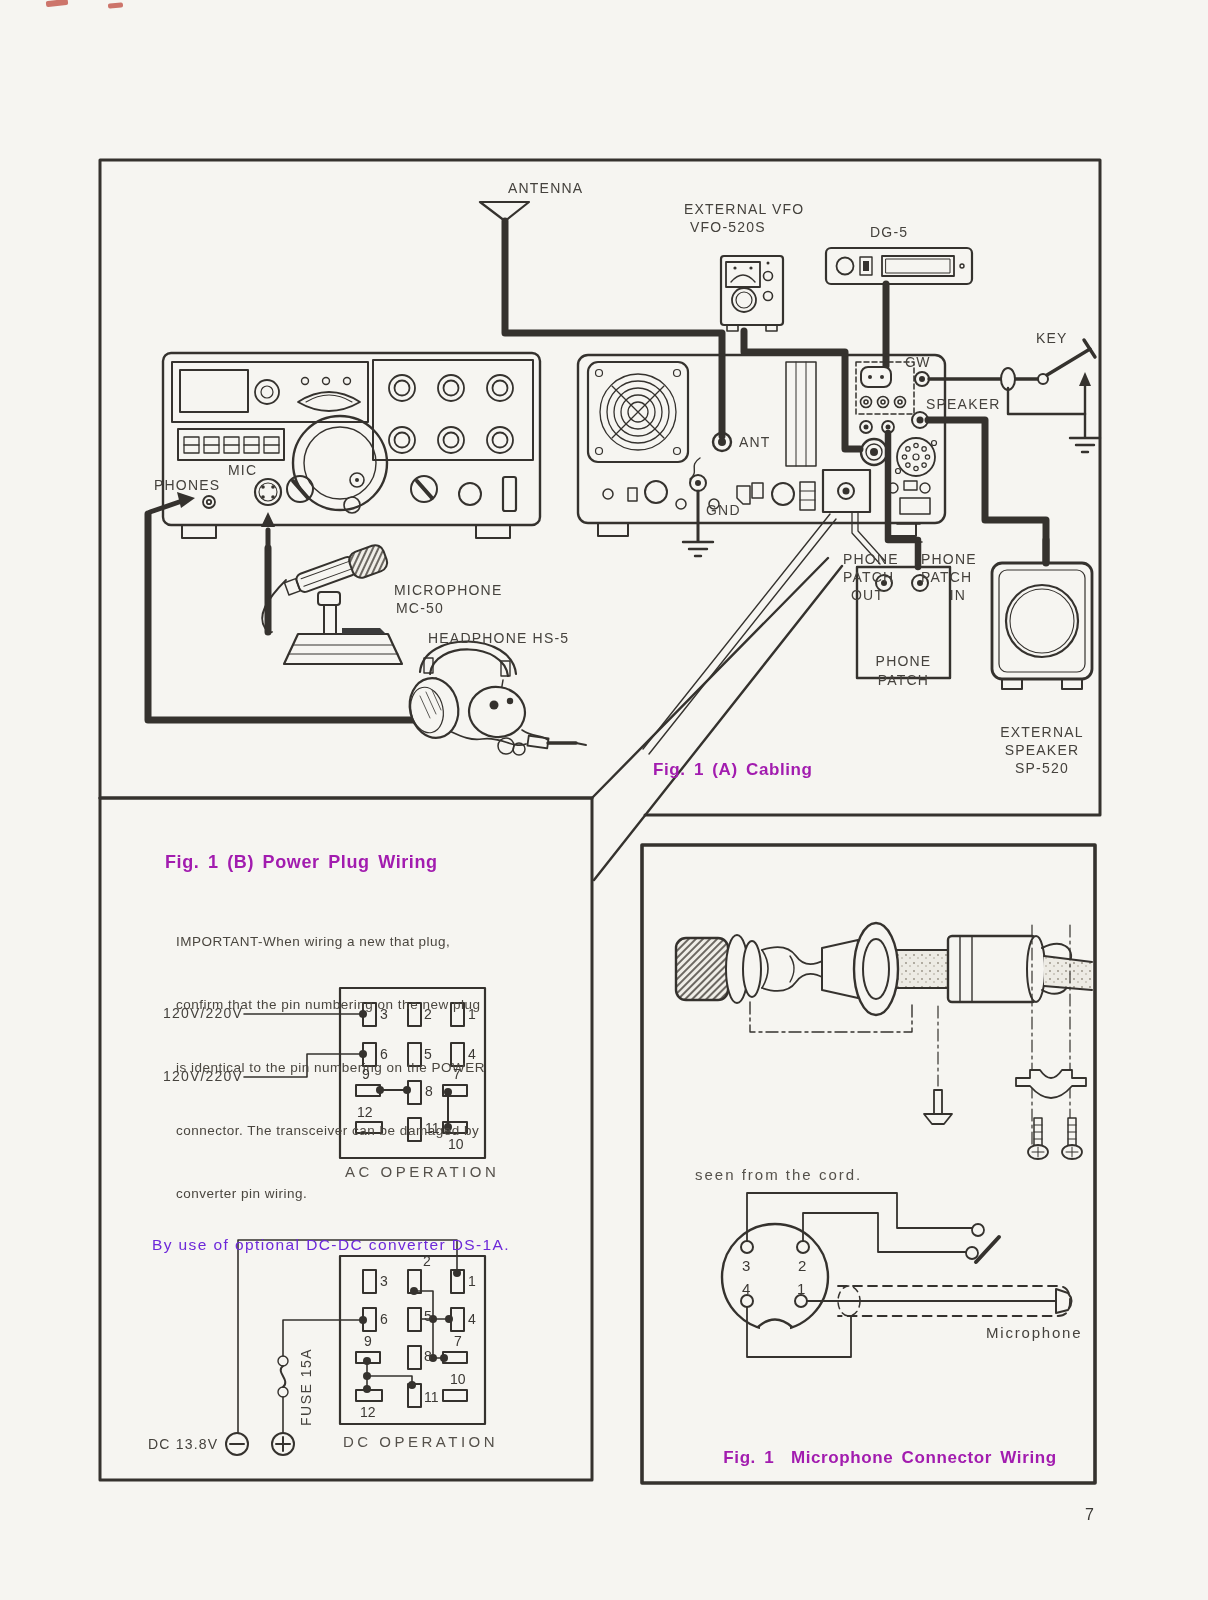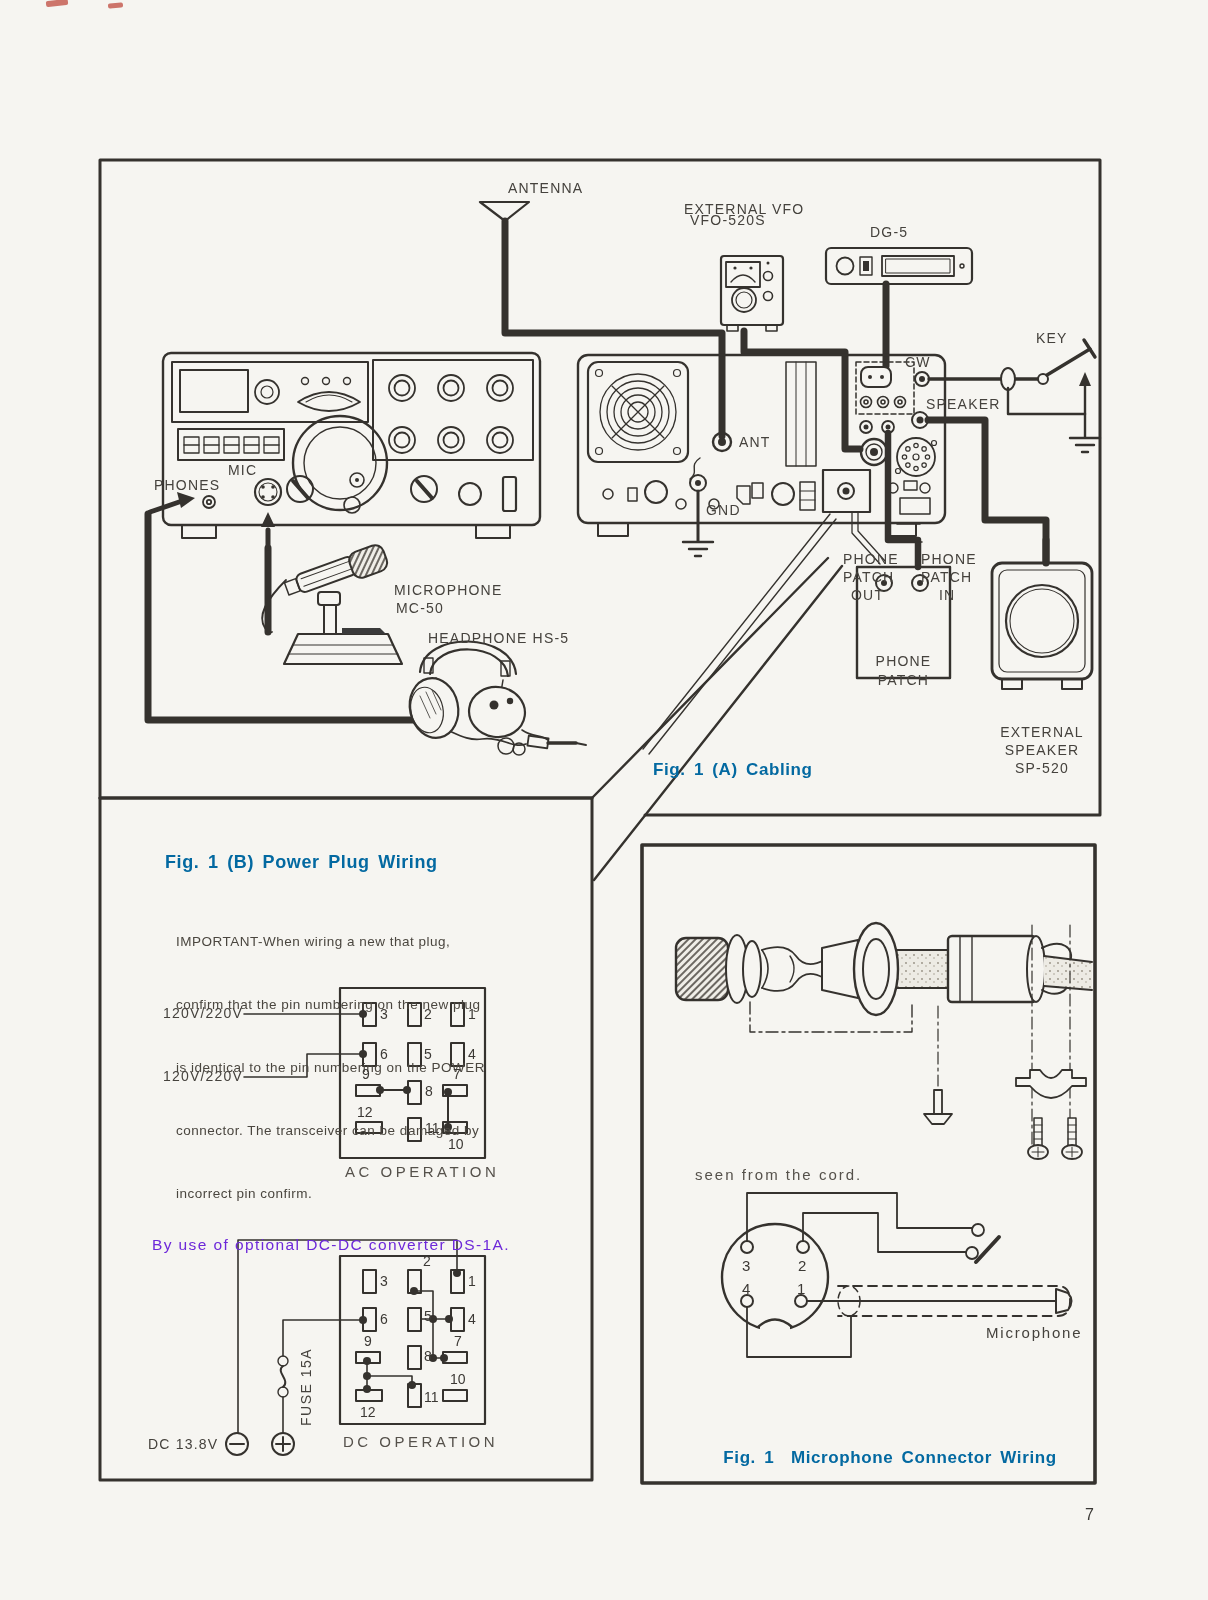--- a/index.html
+++ b/index.html
@@ -1,20 +1,20 @@
 <!DOCTYPE html>
 <html><head>
 <meta charset="utf-8">
 <style>
   html,body{margin:0;padding:0;background:#dddbd6;}
   .page{position:relative;width:1208px;height:1600px;background:#f6f5f1;
         font-family:"Liberation Sans",sans-serif;color:#45423d;overflow:hidden;}
   .page svg{position:absolute;left:0;top:0;}
   .lbl{position:absolute;font-size:14px;letter-spacing:1.2px;color:#45423d;white-space:pre;}
-  .cap{position:absolute;font-weight:bold;color:#0369a1;font-size:17px;letter-spacing:.6px;word-spacing:3px;white-space:pre;}
+  .cap{position:absolute;font-weight:bold;color:#a21caf;font-size:17px;letter-spacing:.6px;word-spacing:3px;white-space:pre;}
   .small{font-size:13.5px;letter-spacing:.5px;}
   .pin{position:absolute;font-size:14px;letter-spacing:0;color:#3c3935;white-space:pre;}
   .faint{color:#55514b;}
   .ctr{text-align:center;}
   .redmark{position:absolute;background:#bf4a3e;opacity:.75;border-radius:2px;}
 </style>
 </head>
 <body>
 
 <div class="page">
@@ -468,54 +468,54 @@
       <path d="M1056,1289 L1068,1293 Q1075,1301 1068,1310 L1056,1313 Z" stroke-width="2" fill="#f6f5f1"></path>
       <path d="M838,1286 H1058 Q1070,1286 1070,1301 Q1070,1316 1058,1316 H838" stroke-dasharray="9,6"></path>
       <ellipse cx="849" cy="1301" rx="11" ry="15" stroke-dasharray="6,5" stroke-width="1.5"></ellipse>
       <path d="M747,1307 V1357 H851 V1317"></path>
     </g>
   </g>
 </svg>
 
 <div class="lbl" style="left:464px;top:180px;margin-left:44px;">ANTENNA</div>
 <div class="lbl" style="left:684px;top:201px;">EXTERNAL VFO</div>
-<div class="lbl" style="left:690px;top:212px;">VFO-520S</div>
+<div class="lbl" style="left:690px;top:219px;">VFO-520S</div>
 <div class="lbl" style="left:870px;top:224px;">DG-5</div>
 <div class="lbl" style="left:1036px;top:330px;">KEY</div>
 <div class="lbl" style="left:905px;top:354px;">CW</div>
 <div class="lbl" style="left:926px;top:396px;">SPEAKER</div>
 <div class="lbl" style="left:739px;top:434px;">ANT</div>
 <div class="lbl" style="left:706px;top:502px;">GND</div>
 <div class="lbl" style="left:118px;top:477px;margin-left:36px;">PHONES</div>
 <div class="lbl" style="left:228px;top:462px;">MIC</div>
 <div class="lbl" style="left:394px;top:582px;">MICROPHONE</div>
 <div class="lbl" style="left:396px;top:600px;">MC-50</div>
 <div class="lbl" style="left:428px;top:630px;">HEADPHONE HS-5</div>
 
 <div class="lbl" style="left:843px;top:514px;line-height:18px;">
   <div>PHONE</div><div>PATCH</div><div style="padding-left:8px;">OUT</div>
 </div>
 <div class="lbl" style="left:921px;top:514px;line-height:18px;">
-  <div>PHONE</div><div>PATCH</div><div style="padding-left:18px;">IN</div>
+  <div>PHONE</div><div>PATCH</div><div style="padding-left:18px;text-align:center;">IN</div>
 </div>
 <div class="lbl ctr" style="left:857px;top:614px;width:93px;line-height:19px;">
   <div>PHONE</div><div>PATCH</div>
 </div>
 <div class="lbl ctr" style="left:990px;top:687px;width:104px;line-height:18px;">
   <div>EXTERNAL</div><div>SPEAKER</div><div>SP-520</div>
 </div>
 <div class="cap" style="left:653px;top:760px;">Fig. 1 (A) Cabling</div>
 
 <div class="cap" style="left:165px;top:852px;font-size:18px;">Fig. 1 (B) Power Plug Wiring</div>
 <div class="lbl small" style="left:176px;top:889px;line-height:21px;color:#4a463f;">
   <div>IMPORTANT-When wiring a new that plug,</div>
   <div>confirm that the pin numbering on the new plug</div>
   <div>is identical to the pin numbering on the POWER</div>
   <div>connector. The transceiver can be damaged by</div>
-  <div>incorrect pin confirm.</div>
+  <div>converter pin wiring.</div>
 </div>
 <div class="lbl" style="left:163px;top:1005px;">120V/220V</div>
 <div class="lbl" style="left:163px;top:1068px;">120V/220V</div>
 
 <div class="pin" style="left:380px;top:1006px;">3</div>
 <div class="pin" style="left:424px;top:1006px;">2</div>
 <div class="pin" style="left:468px;top:1006px;">1</div>
 <div class="pin" style="left:380px;top:1046px;">6</div>
 <div class="pin" style="left:424px;top:1046px;">5</div>
 <div class="pin" style="left:468px;top:1046px;">4</div>

